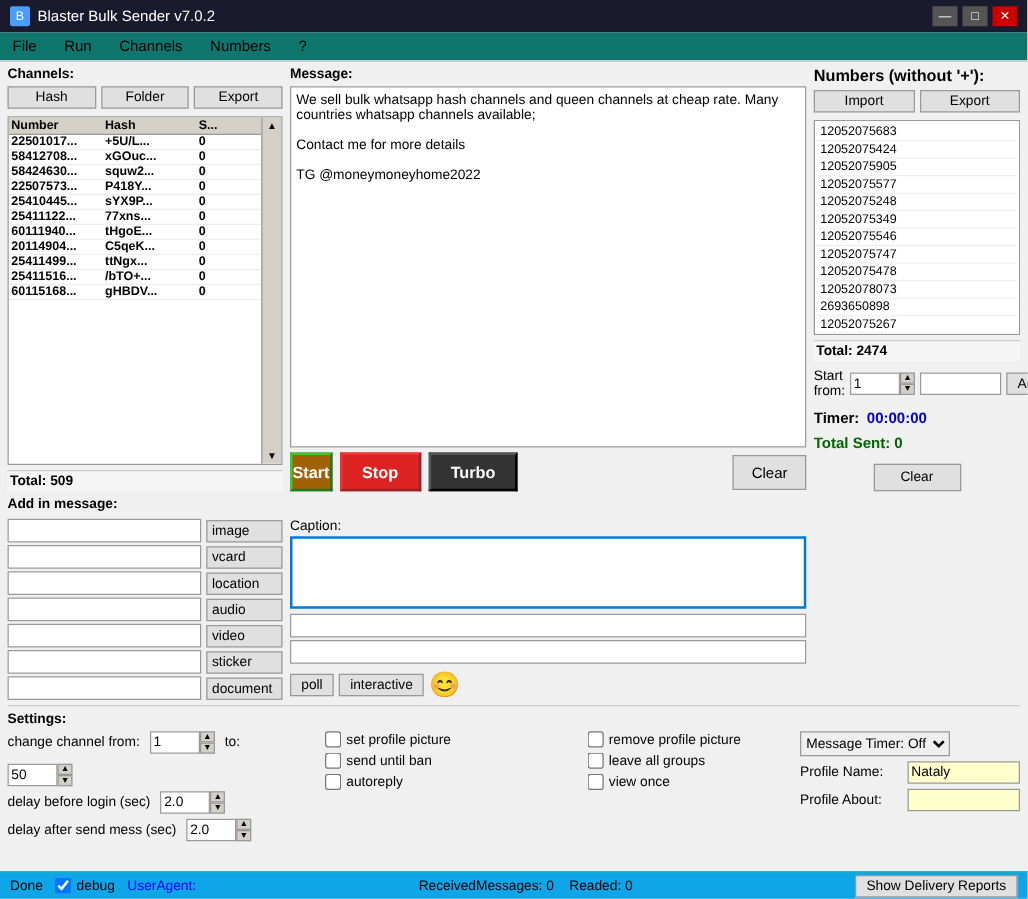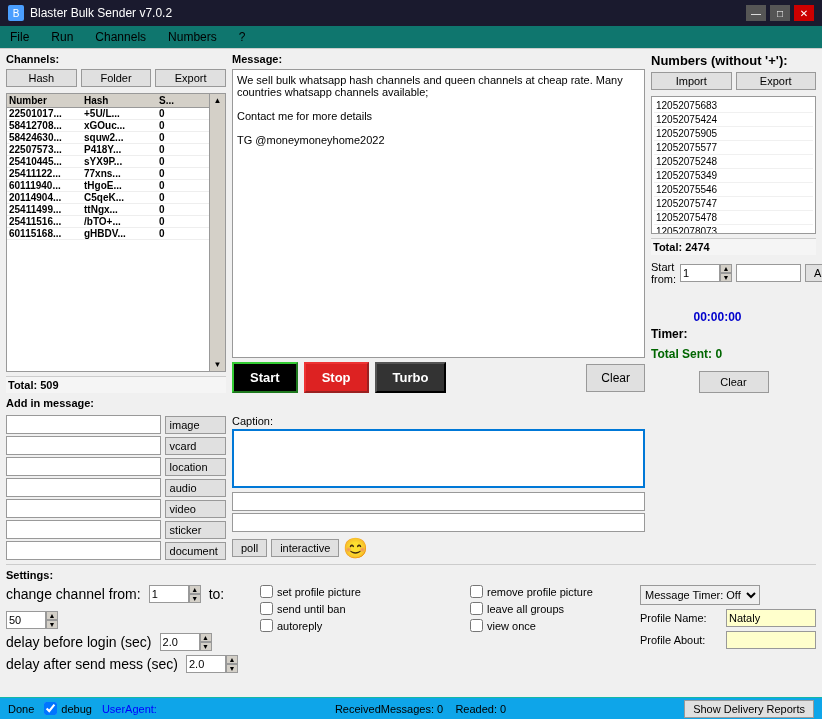--- a/index.html
+++ b/index.html
@@ -105,21 +105,21 @@
       font-size: 11px;
       font-family: inherit;
       resize: none;
       background: white;
     }
     .action-buttons {
       display: flex;
       gap: 6px;
       align-items: center;
     }
-    .btn-start { background: #000000; color: white; border: 2px outset #33cc33; padding: 6px 16px; font-size: 13px; font-weight: bold; cursor: pointer; }
+    .btn-start { background: #a16207; color: white; border: 2px outset #33cc33; padding: 6px 0; font-size: 13px; font-weight: bold; cursor: pointer; }
     .btn-stop { background: #dd2222; color: white; border: 2px outset #ee3333; padding: 6px 16px; font-size: 13px; font-weight: bold; cursor: pointer; }
     .btn-turbo { background: #333; color: white; border: 2px outset #555; padding: 6px 16px; font-size: 13px; font-weight: bold; cursor: pointer; }
     .btn-clear { padding: 6px 14px; background: #e0e0e0; border: 1px solid #999; cursor: pointer; font-size: 12px; margin-left: auto; }
     
     .right-panel {
       width: 165px;
       display: flex;
       flex-direction: column;
       gap: 4px;
     }
@@ -132,21 +132,21 @@
       background: white;
       overflow-y: auto;
       padding: 2px;
     }
     .number-item { font-size: 10px; padding: 1px 2px; border-bottom: 1px solid #f0f0f0; }
     .numbers-total { font-size: 11px; font-weight: bold; padding: 2px; background: #f5f5f5; border-top: 1px solid #ccc; }
     .start-from-row { display: flex; align-items: center; gap: 4px; margin-top: 2px; }
     .start-from-label { font-size: 11px; }
     .btn-add { padding: 2px 8px; background: #e0e0e0; border: 1px solid #999; cursor: pointer; font-size: 11px; }
     .timer-row { display: flex; align-items: center; gap: 6px; margin-top: 4px; }
-    .timer-label { font-size: 12px; font-weight: bold; color: #000; margin-top: 34px; }
+    .timer-label { font-size: 12px; font-weight: bold; color: #000; }
     .timer-value { font-size: 12px; color: #0000cc; font-weight: bold; }
     .total-sent { font-size: 12px; font-weight: bold; color: #006600; margin-top: 2px; }
     .clear-right-btn { padding: 4px 12px; background: #e0e0e0; border: 1px solid #999; cursor: pointer; font-size: 11px; margin-top: 6px; width: 70px; align-self: center; }
     
     .add-message-section {
       display: flex;
       gap: 6px;
       margin-top: 2px;
     }
     .add-message-left {
@@ -186,21 +186,21 @@
     
     .settings-section {
       border-top: 1px solid #ccc;
       padding-top: 4px;
       display: flex;
       flex-direction: column;
       gap: 4px;
     }
     .settings-row { display: flex; align-items: center; gap: 8px; flex-wrap: wrap; }
     .settings-label { font-size: 11px; font-weight: bold; }
-    .settings-sublabel { font-size: 14px; }
+    .settings-sublabel { font-size: 11px; }
     .spinner-input { position: relative; display: inline-flex; align-items: center; }
     .spinner-input input { width: 40px; height: 18px; border: 1px solid #999; padding: 1px 2px; font-size: 11px; }
     .spinner-btns { display: flex; flex-direction: column; }
     .spinner-btn { width: 12px; height: 9px; background: #d4d0c8; border: 1px solid #999; font-size: 7px; cursor: pointer; display: flex; align-items:center; justify-content:center; line-height:1; }
     .checkbox-group { display: flex; flex-direction: column; gap: 4px; }
     .checkbox-item { display: flex; align-items: center; gap: 4px; font-size: 11px; }
     .profile-row { display: flex; align-items: center; gap: 6px; }
     .profile-label { font-size: 11px; width: 80px; }
     .profile-input { width: 90px; height: 18px; border: 1px solid #999; padding: 1px 2px; font-size: 11px; background: #ffffcc; }
     .message-timer-select { width: 120px; height: 20px; border: 1px solid #999; font-size: 11px; }

